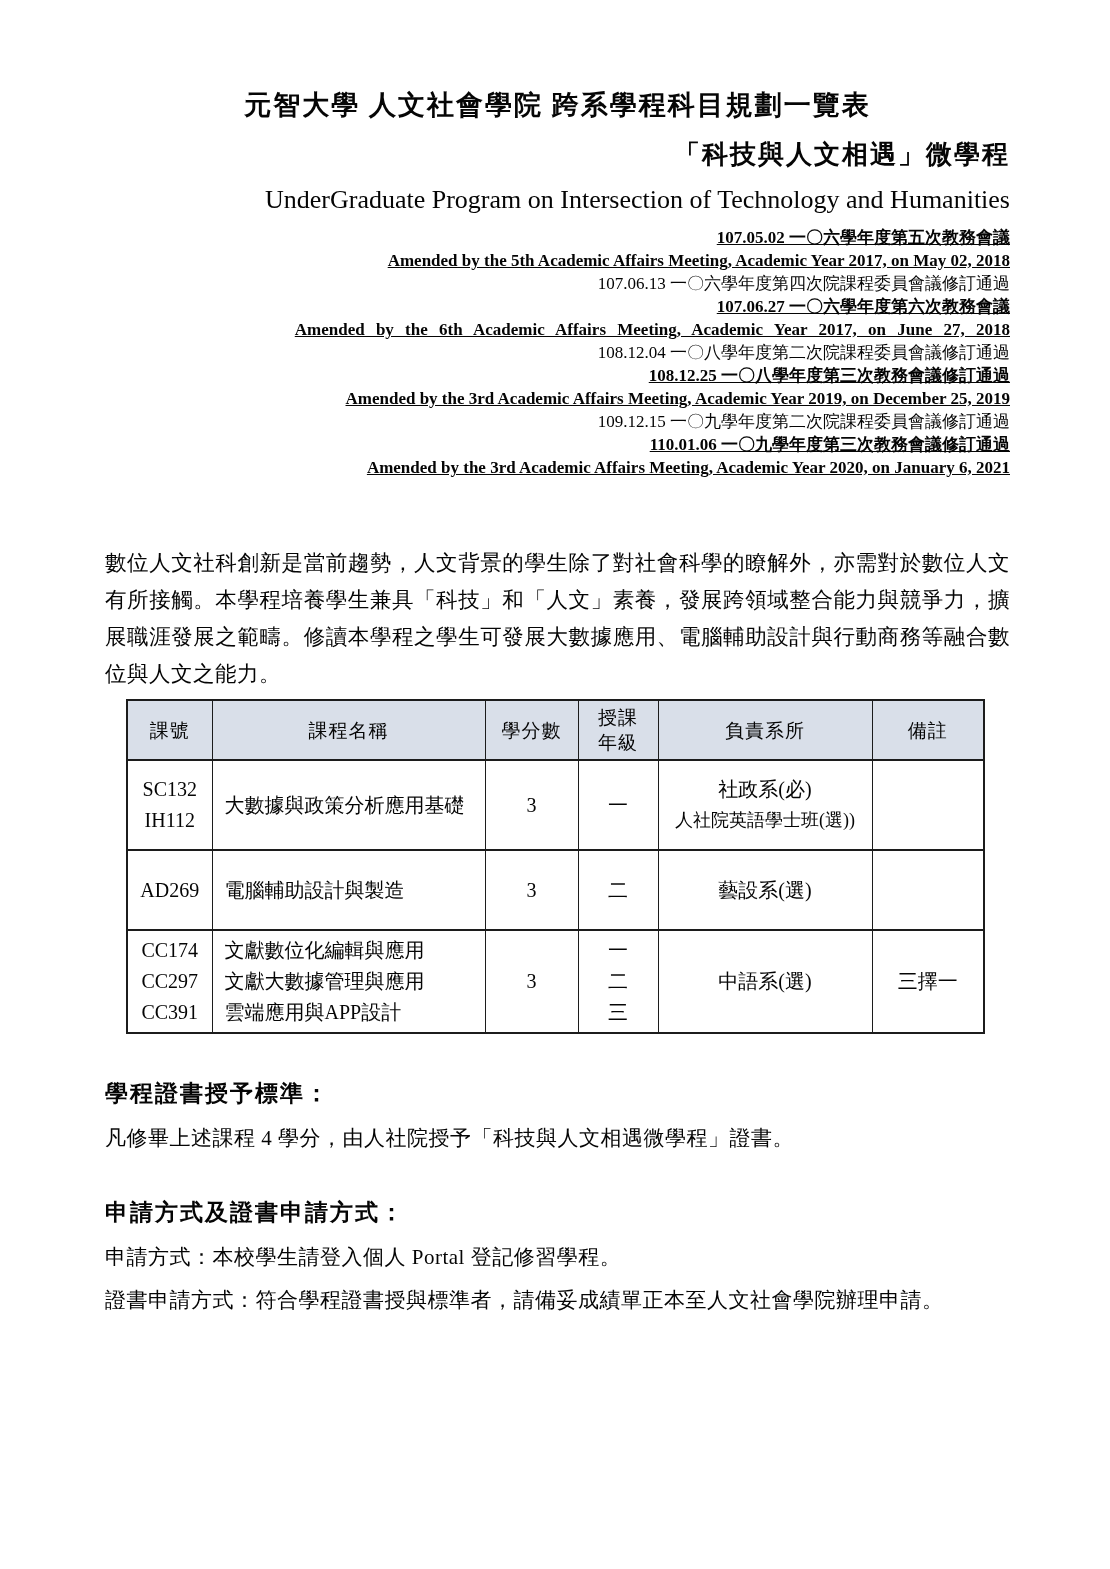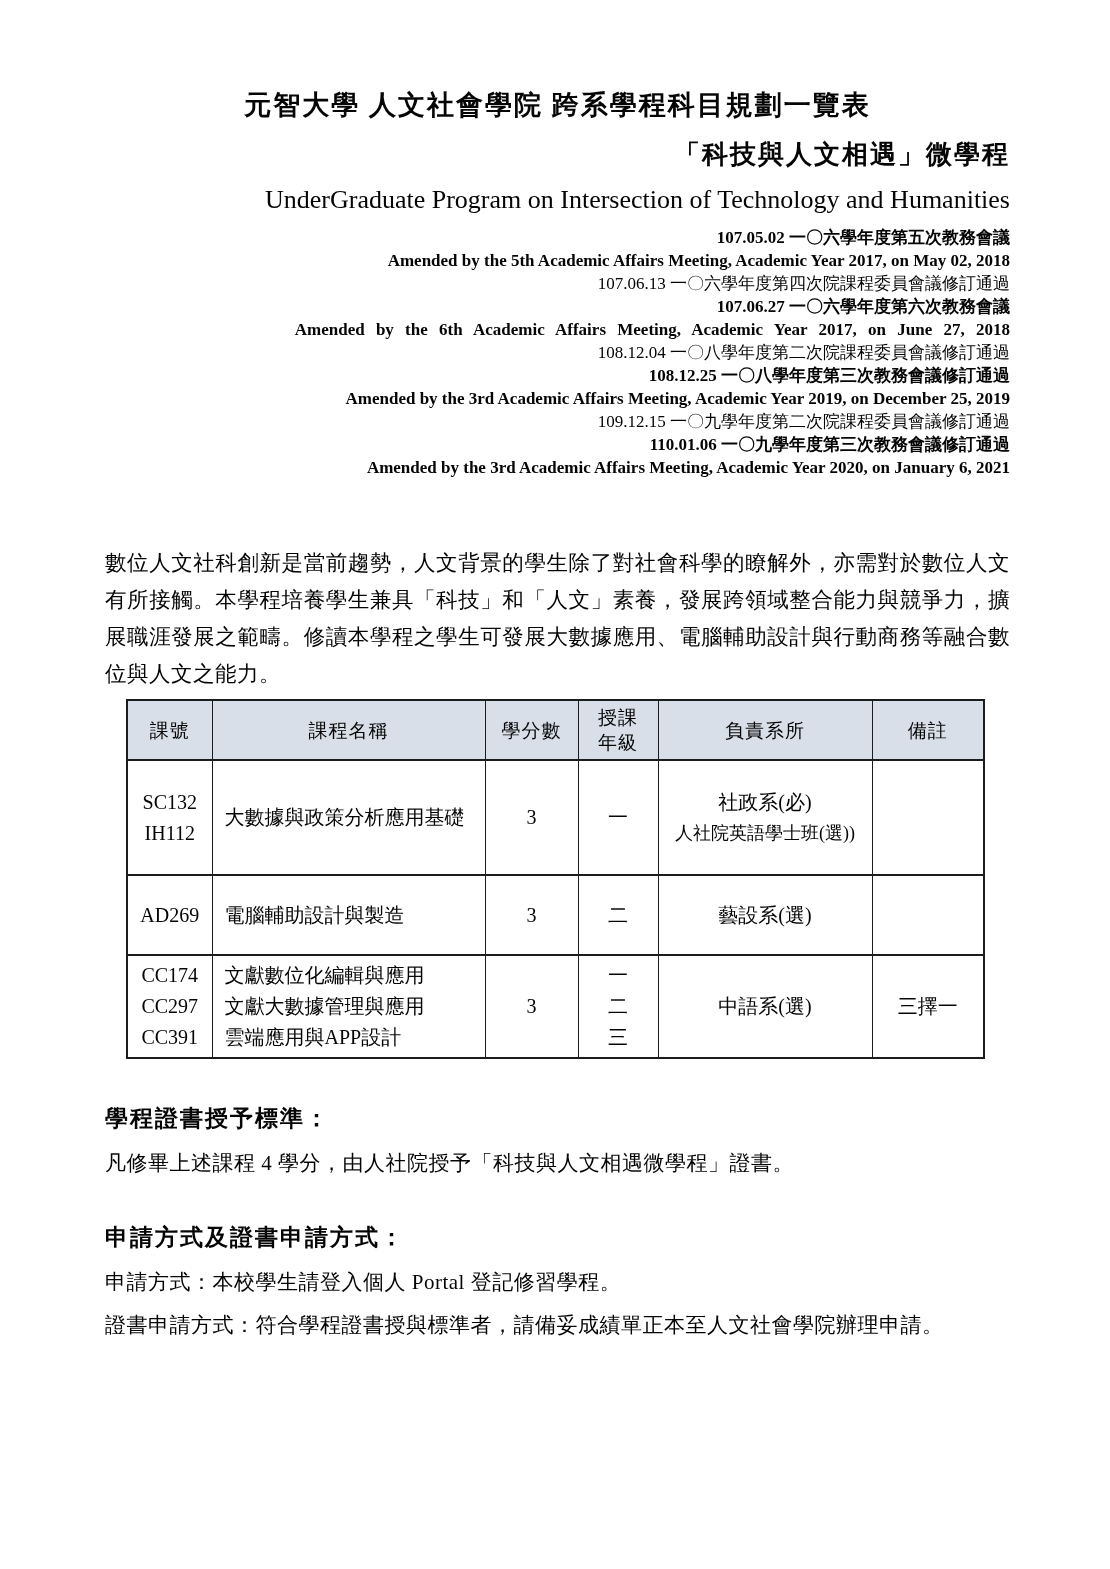--- a/index.html
+++ b/index.html
@@ -13,39 +13,39 @@
 
   
   .title-zh1{font-size:27px;font-weight:700;text-align:center;line-height:34px;margin:0 0 10px;letter-spacing:2px;}
   .title-zh2{font-size:26px;font-weight:700;text-align:right;line-height:34px;margin:16px 0 10px;letter-spacing:2px;}
   .title-en{font-size:26px;font-weight:400;text-align:right;line-height:36px;margin:0 0 8px;}
   .title-note{font-size:22px;font-weight:700;text-align:center;line-height:30px;margin:0 0 6px;letter-spacing:1px;}
 
   
   .amendments{text-align:right;font-size:17px;line-height:23px;}
   .am-line{white-space:nowrap;}
-  .am-line.bold{font-weight:700;}
+  .am-line.bold{font-weight:700;text-decoration:underline;}
   .am-line.wide{word-spacing:7px;}
 
   
   .intro{margin-top:66px;font-size:21.5px;line-height:37px;text-align:justify;letter-spacing:0.5px;}
 
   
   table.course{border-collapse:collapse;margin:6px 0 0 21px;width:857px;table-layout:fixed;border:2px solid #1c1c1c;}
   .course th,.course td{border:1px solid #1c1c1c;border-top-width:2px;border-bottom-width:2px;}
   .course th{
     background:#d9dfe9;font-weight:400;font-size:19px;line-height:25px;
     padding:4px 12px;text-align:center;vertical-align:middle;letter-spacing:1px;
   }
   .course td{font-size:20px;padding:4px 10px;vertical-align:middle;text-align:center;}
   .course td.names{text-align:left;padding-left:12px;}
   .course td div{line-height:31px;}
   .course td.departments div + div{font-size:18px;}
   .course tr.hrow{height:52px;}
-  .course tr.r0{height:115px;}
+  .course tr.r0{height:90px;}
   .course tr.r1{height:80px;}
   .course tr.r2{height:92px;}
   .col-codes{width:85px;}
   .col-names{width:273px;}
   .col-credits{width:93px;}
   .col-grades{width:80px;}
   .col-departments{width:214px;}
   .col-note{width:112px;}
 
   

